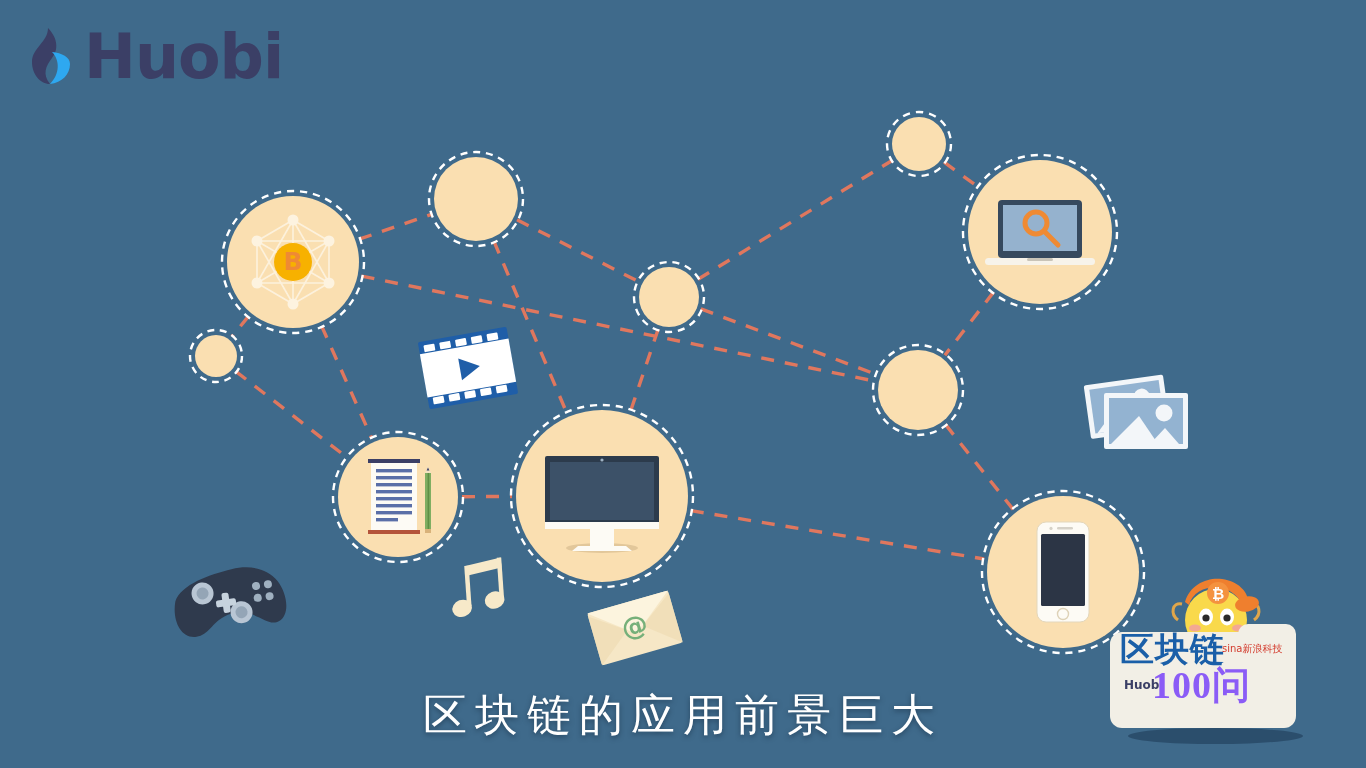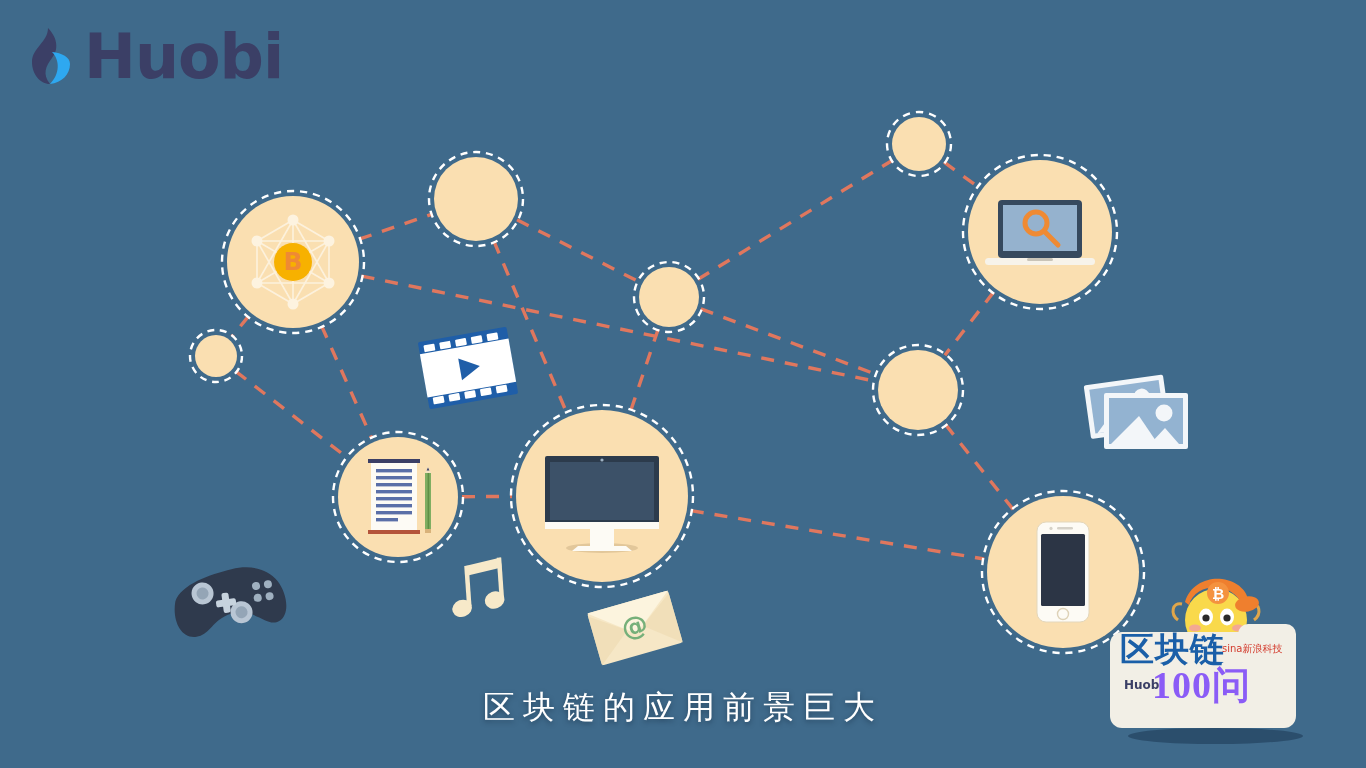--- a/index.html
+++ b/index.html
@@ -36,21 +36,21 @@
   }
 
   
   #caption {
     position: absolute;
     left: 0; right: 0;
     top: 686px;
     text-align: center;
     z-index: 7;
     color: #ffffff;
-    font-size: 32px;
+    font-size: 44px;
     letter-spacing: 8px;
     font-family: "DejaVu Sans", "Liberation Sans", sans-serif;
     text-shadow: 0 2px 5px rgba(20,40,60,.55);
   }
 
   
   #badge {
     position: absolute; right: 46px; bottom: 22px;
     width: 210px; height: 165px;
     z-index: 8;

